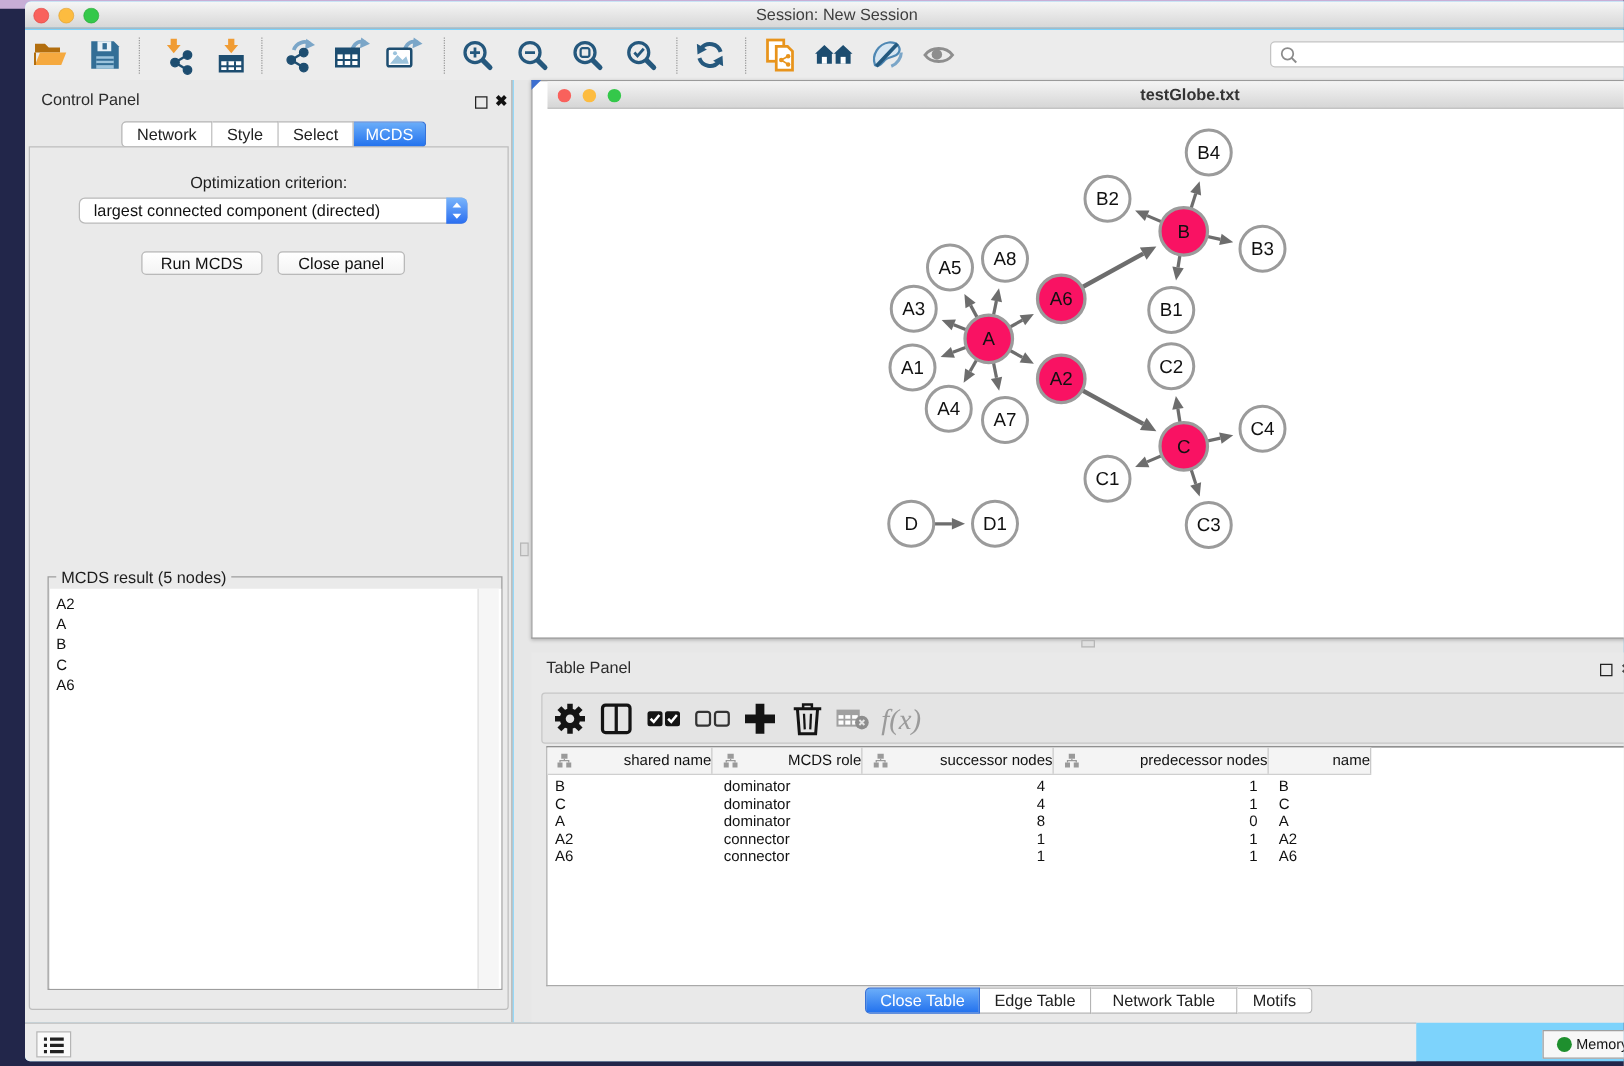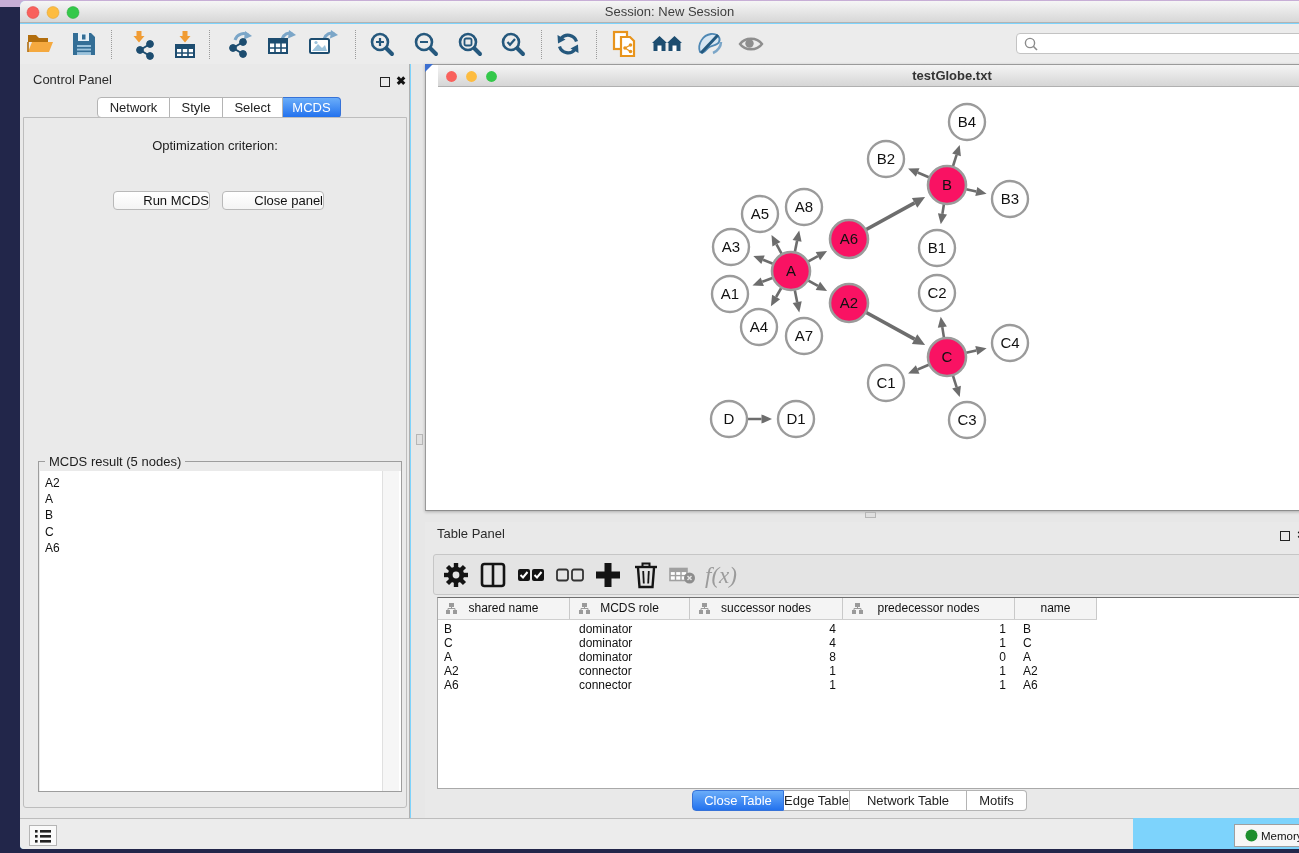--- a/index.html
+++ b/index.html
@@ -21,40 +21,40 @@
 .xicon { top:10px; font-size:12px; font-weight:700; color:#111; }
 .seg { position:absolute; display:flex; height:21px; font-size:13px; color:#222; }
 .seg > div { background:#fff; border:1px solid #b4b4b4; border-left:none; text-align:center; line-height:19px; }
 .seg > div:first-child { border-left:1px solid #b4b4b4; border-radius:4px 0 0 4px; }
 .seg > div:last-child { border-radius:0 4px 4px 0; }
 .seg > div.sel { background:linear-gradient(#6aadf9,#2372ee); color:#fff; border-color:#3672d8; }
 .cp-content { left:3px; top:53px; width:384px; height:691px; background:#eaeaea; border:1px solid #bdbdbd; border-radius:0 0 3px 3px; }
 .optlabel { left:0; top:20px; width:100%; text-align:center; font-size:13px; color:#1d1d1d; }
 .combo { left:39px; top:40px; width:311px; height:21px; background:#fff; border:1px solid #b9b9b9; border-radius:5px; font-size:13px; color:#111; line-height:19px; padding-left:11px; }
 .combo .step { position:absolute; right:-1px; top:-1px; width:17px; height:21px; border-radius:0 5px 5px 0; background:linear-gradient(#7ab5fb,#2a6ef0); }
-.btn { top:73px; height:19px; background:linear-gradient(#ffffff,#f4f4f4); border:1px solid #b9b9b9; border-radius:4px; font-size:13px; color:#111; text-align:right; line-height:17px; }
+.btn { top:83px; height:19px; background:linear-gradient(#ffffff,#f4f4f4); border:1px solid #b9b9b9; border-radius:4px; font-size:13px; color:#111; text-align:center; line-height:17px; }
 .fieldset { left:14px; top:343px; width:364px; height:331px; border:1px solid #9d9d9d; }
 .fieldset .legend { position:absolute; left:6px; top:-8px; background:#eaeaea; padding:0 4px; font-size:13px; color:#1d1d1d; z-index:3; }
 .fieldset .list { position:absolute; left:1px; top:9px; width:361px; height:320px; background:#fff; font-size:12px; color:#111; padding:4px 0 0 5px; line-height:16.2px; }
 .fieldset .sbar { position:absolute; right:2px; top:9px; width:17px; height:320px; background:#f6f6f6; border-left:1px solid #e0e0e0; }
 
 .mainarea { left:391px; top:63px; width:908px; height:754px; background:#e7e7e7; }
 .netwin { left:405px; top:63px; width:894px; height:447px; background:#fff; border:1px solid #9a9a9a; border-bottom-color:#8d8d8d; box-shadow:0 1px 3px rgba(0,0,0,.25); }
 .net-titlebar { left:12px; top:0; width:1028px; height:22px; background:linear-gradient(#f4f4f4,#d6d6d6); border-bottom:1px solid #b0b0b0; }
 .net-title { width:100%; text-align:center; font-size:13px; font-weight:700; color:#333; line-height:22px; }
 .graph { position:absolute; left:0; top:22px; }
 .grip { right:1px; bottom:1px; width:11px; height:11px;
   background:repeating-linear-gradient(135deg, transparent 0 2.5px, #aaa 2.5px 3.8px); }
 
 .tpanel { left:405px; top:521px; width:894px; height:296px; background:#e9e9e9; }
 .tp-title { left:12px; top:4px; font-size:13px; color:#2b2b2b; }
 .tp-toolbar { left:8px; top:32px; width:878px; height:41px; background:#e4e4e4; border:1px solid #c6c6c6; border-radius:3px; }
 .ttable { left:12px; top:75px; width:873px; height:192px; background:#fff; border:1px solid #a9a9a9; border-top-color:#6e6e6e; font-size:12px; color:#111; }
 .thead { position:absolute; left:0; top:0; height:22px; background:#f4f4f4; border-bottom:1px solid #cfcfcf; }
-.thead .cell { position:absolute; top:0; height:21px; border-right:1px solid #c9c9c9; text-align:center; line-height:21px; }
+.thead .cell { position:absolute; top:0; height:21px; border-right:1px solid #c9c9c9; text-align:right; line-height:21px; }
 .trow { position:absolute; font-size:12px; color:#111; }
 .num { text-align:right; }
 .btabs { left:267px; top:268px; }
 
 .statusbar { left:0; top:817px; width:1113px; height:32px; background:#ececec; border-top:1px solid #bdbdbd; }
 .listbtn { left:9px; top:6px; width:28px; height:21px; background:#fafafa; border:1px solid #b5b5b5; }
 .membtn { left:1214px; top:5px; width:74px; height:23px; background:#f7f7f7; border:1px solid #9f9f9f; font-size:12px; color:#111; }
 .splitdot { background:#e0e0e0; border:1px solid #b6b6b6; }
 </style></head>
 <body>
@@ -218,20 +218,28 @@
     <div class="abs boxicon" style="left:360px"></div>
     <div class="abs xicon" style="left:376px">✖</div>
     <div class="seg" style="left:77px;top:33px;">
       <div style="width:73px">Network</div>
         <div style="width:53px">Style</div>
         <div style="width:60px">Select</div>
         <div class="sel" style="width:58px">MCDS</div>
     </div>
     <div class="abs cp-content">
       <div class="abs optlabel">Optimization criterion:</div>
+      <div class="abs combo">largest connected component (directed)
+        <div class="step">
+          <svg width="17" height="21">
+              <path d="M8.5,4 L12,8 L5,8 Z" fill="#fff"></path>
+              <path d="M8.5,17 L12,13 L5,13 Z" fill="#fff"></path>
+            </svg>
+        </div>
+      </div>
       <div class="abs btn" style="left:89px;width:97px">Run MCDS</div>
       <div class="abs btn" style="left:198px;width:102px">Close panel</div>
       <div class="abs fieldset">
         <div class="legend">MCDS result (5 nodes)</div>
         <div class="list">A2<br>A<br>B<br>C<br>A6</div>
         <div class="sbar"></div>
       </div>
     </div>
   </div>
 
@@ -437,21 +445,21 @@
           </g>
       </svg>
       <div class="trow" style="left:6px;top:24px">B<br>C<br>A<br>A2<br>A6</div>
       <div class="trow" style="left:141px;top:24px">dominator<br>dominator<br>dominator<br>connector<br>connector</div>
       <div class="trow num" style="left:252px;top:24px;width:146px">4<br>4<br>8<br>1<br>1</div>
       <div class="trow num" style="left:405px;top:24px;width:163px">1<br>1<br>0<br>1<br>1</div>
       <div class="trow" style="left:585px;top:24px">B<br>C<br>A<br>A2<br>A6</div>
     </div>
     <div class="seg btabs abs">
       <div class="sel" style="width:92px">Close Table</div>
-        <div style="width:66px">Edge Table</div>
+        <div style="width:89px">Edge Table</div>
         <div style="width:117px">Network Table</div>
         <div style="width:60px">Motifs</div>
     </div>
   </div>
 
   <div class="abs statusbar">
     <div class="abs listbtn">
       <svg width="26" height="19" style="position:absolute;left:5px;top:3px">
         <g fill="#222">
             <rect x="0" y="1" width="2.6" height="2.6"></rect>

